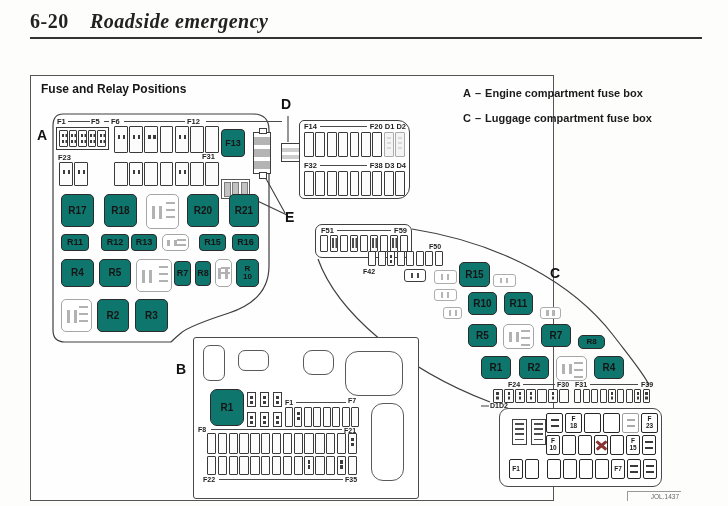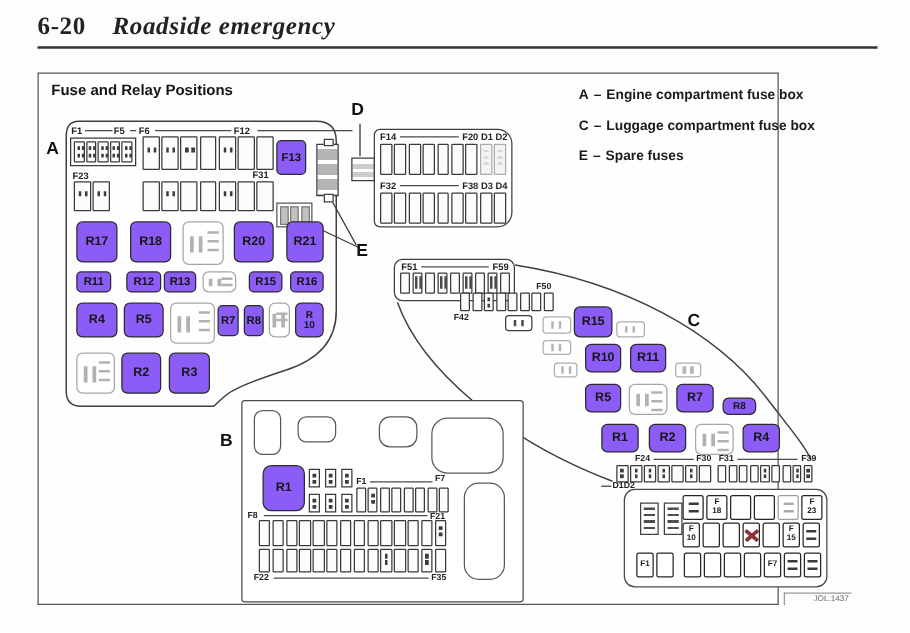--- a/index.html
+++ b/index.html
@@ -4,40 +4,40 @@
 <style>
   * { box-sizing: border-box; margin: 0; padding: 0; }
   html,body { background:#fff; }
   .page { position:relative; width:728px; height:506px; background:#fdfdfc;
           font-family:"Liberation Sans", sans-serif; overflow:hidden; color:#1c1c1c; }
   .hdr-sec,.hdr-title { position:absolute; top:10px; font-family:"Liberation Serif", serif;
           font-weight:bold; font-size:20px; color:#222; letter-spacing:.5px; }
   .hdr-sec { left:30px; } .hdr-title { left:90px;font-style:italic; }
   .hdr-rule { position:absolute; left:30px; top:37px; width:672px; height:2.2px; background:#333; }
 
-  .fig { position:absolute; left:30px; top:58px; width:593px; height:426px;
+  .fig { position:absolute; left:30px; top:75px; width:524px; height:426px;
          border:1.2px solid #555; background:#fefefe; }
   .overlay { position:absolute; left:0; top:0; pointer-events:none; }
   .fig-title { position:absolute; left:10px; top:6px; font-weight:bold; font-size:12px; color:#161616; }
 
   .legend { position:absolute; left:432px; top:11px; display:flex; flex-direction:column; gap:12.5px; }
   .legend-row { font-weight:bold; font-size:11px; white-space:nowrap; color:#1b1b1b; }
   .legend-row .sep { padding:0 4px; }
 
   .mark { position:absolute; font-weight:bold; font-size:14px; color:#111; line-height:1; }
   .lbl  { position:absolute; font-weight:bold; font-size:7.5px; line-height:1; white-space:nowrap; color:#222; }
   .lbl.sm { font-size:7px; }
   .lline{ position:absolute; height:1px; background:#4a4a4a; }
 
   .srow { position:absolute; display:flex; gap:1.5px; }
   .fz   { flex:1; border:1.1px solid #3a3a3a; background:#fcfcfc; position:relative; border-radius:1px; }
   .obox { position:absolute; border:1.1px solid #3a3a3a; background:#fff; display:flex; gap:1px; padding:2px; }
   .obox .fz { border-width:1px; }
 
-  .relay { position:absolute; border:1.6px solid #2b2b2b; border-radius:5px; background:#8b5cf6;
+  .relay { position:absolute; border:1.6px solid #2b2b2b; border-radius:5px; background:#0f766e;
            display:flex; align-items:center; justify-content:center;
            font-weight:bold; font-size:10px; color:#151515; line-height:1; }
   .relay.md { font-size:9px; border-radius:4px; }
   .relay.smf { font-size:8px; }
   .t2 { display:flex; flex-direction:column; align-items:center; line-height:1.05; font-size:8px; }
 
   .rbase { position:absolute; border:1.4px solid #a6a6a6; border-radius:5px; background:#fff; }
   .rbase::before { content:""; position:absolute; left:16%; top:32%; width:3px; height:42%;
                    background:#b2b2b2; box-shadow:7px 0 0 #b2b2b2; }
   .rbase::after  { content:""; position:absolute; right:10%; top:20%; width:9px; height:2.2px;
@@ -148,21 +148,20 @@
       <path d="M 257 40 V 66" fill="none" stroke="#3f3f3f" stroke-width="1.1"></path>
       <path d="M 218 121 L 256 139 M 233 99 L 254 137" fill="none" stroke="#3f3f3f" stroke-width="1.1"></path>
       <path d="M 450 330 H 458" fill="none" stroke="#3f3f3f" stroke-width="1"></path>
     </svg>
 
     <div class="fig-title">Fuse and Relay Positions</div>
 
     <div class="legend">
       <div class="legend-row"><span>A</span><span class="sep">–</span><span>Engine compartment fuse box</span></div>
       <div class="legend-row"><span>C</span><span class="sep">–</span><span>Luggage compartment fuse box</span></div>
-      <div class="legend-row"><span>E</span><span class="sep">–</span><span>Spare fuses</span></div>
     </div>
 
     <div class="mark" style="left:6px;top:52px">A</div>
     <div class="mark" style="left:145px;top:286px">B</div>
     <div class="mark" style="left:519px;top:190px">C</div>
     <div class="mark" style="left:250px;top:21px">D</div>
     <div class="mark" style="left:254px;top:134px">E</div>
 
     <div class="lbl" style="left:26px;top:42px">F1</div>
     <div class="lline" style="left:37px;top:45px;width:22px"></div>

